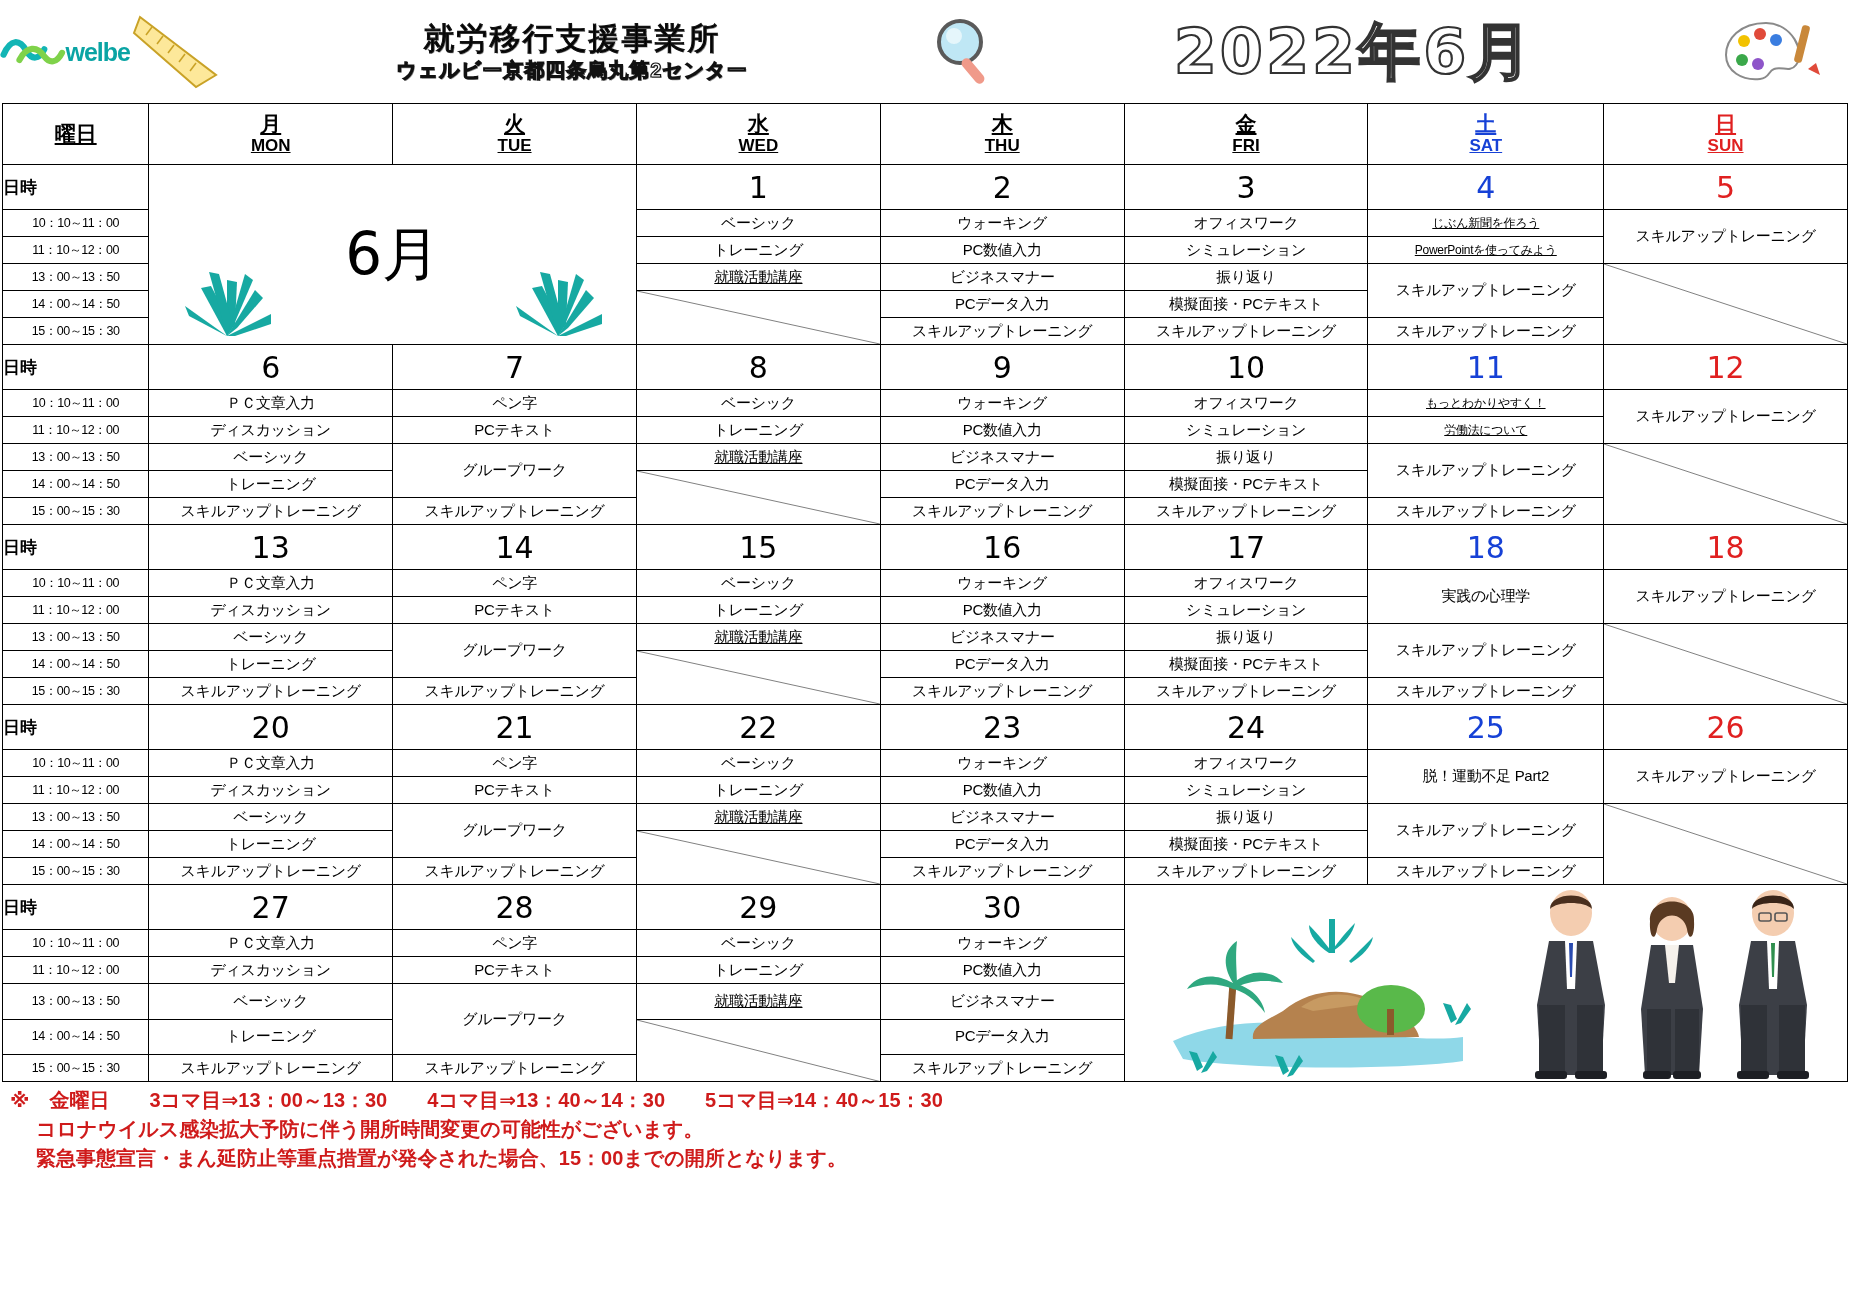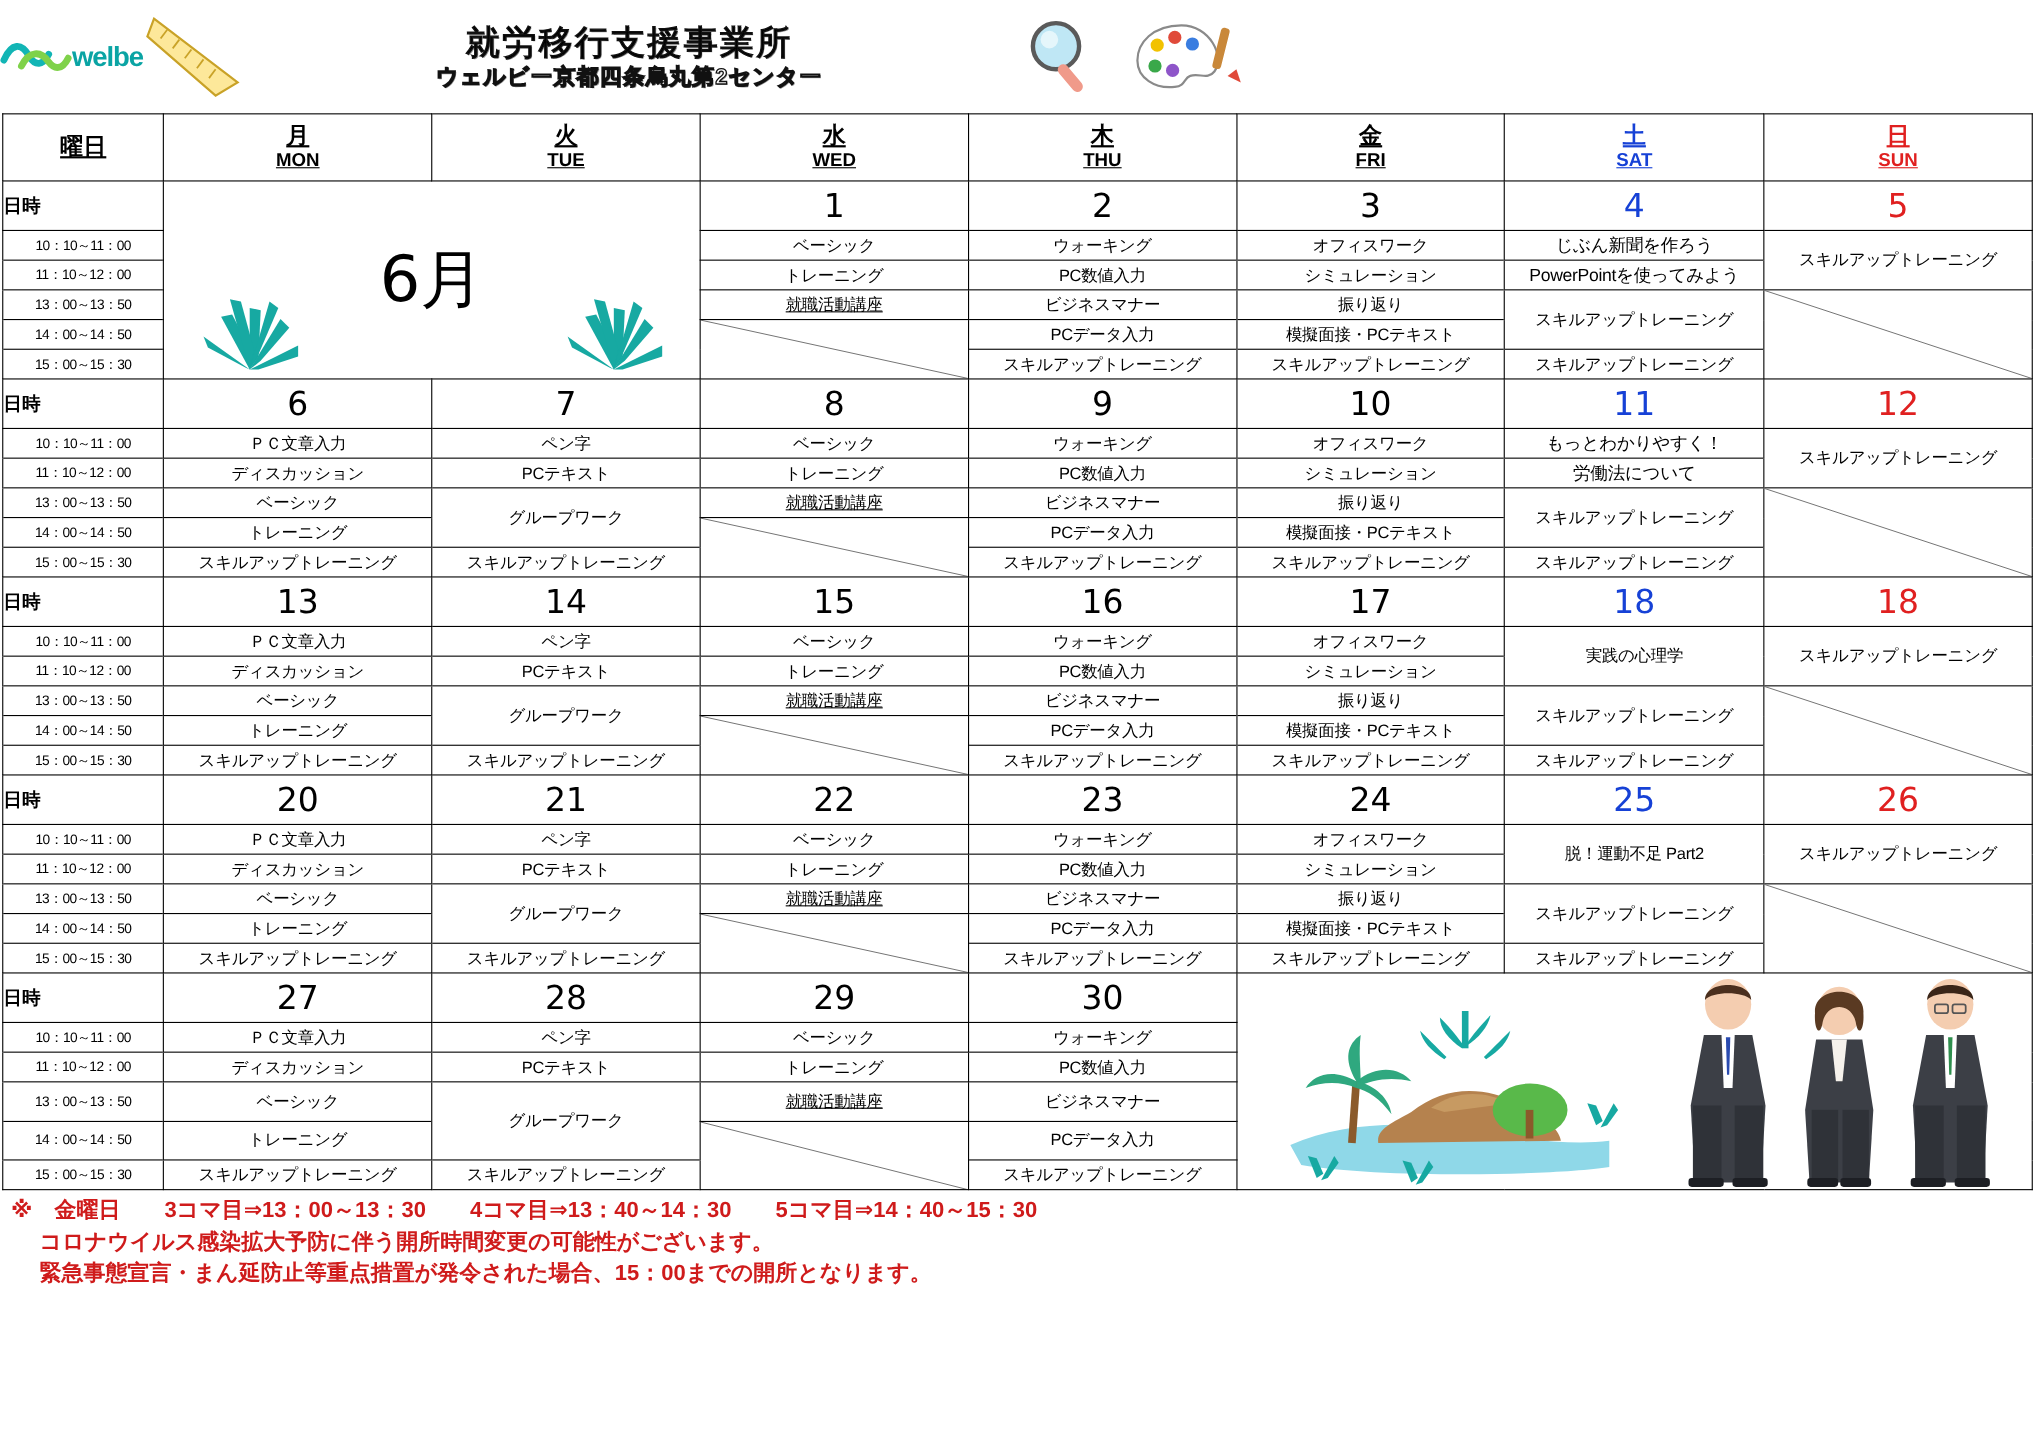--- a/index.html
+++ b/index.html
@@ -41,21 +41,21 @@
   .daynum.sun{color:#e02020;}
   .label-nichiji{text-align:left;font-size:17px;font-weight:bold;}
 
   .tslot{height:26px;text-align:center;font-size:12.5px;letter-spacing:-0.5px;
      border-bottom:1px dotted #666 !important;}
   .tslot.last{border-bottom:1px solid #000 !important;}
   .ev{height:26px;text-align:center;font-size:15px;letter-spacing:-0.3px;border-bottom:1px dotted #888 !important;}
   .ev.solid{border-bottom:1px solid #000 !important;}
   .ev.nb{border-bottom:none !important;}
   .ev.under{text-decoration:underline;}
-  .ev.small{font-size:16px;}
+  .ev.small{font-size:12px;text-decoration:underline;}
 
   
   .diag{position:relative;}
   .diag svg{position:absolute;inset:0;width:100%;height:100%;}
 
   
   .junecell{position:relative;height:160px;text-align:center;vertical-align:middle;}
   .junecell .txt{font-size:58px;font-family:"DejaVu Sans",sans-serif;position:relative;z-index:2;}
   .junecell .plantL{position:absolute;left:18px;bottom:6px;z-index:1;}
   .junecell .plantR{position:absolute;right:18px;bottom:6px;z-index:1;}
@@ -102,20 +102,21 @@
     </div>
 
     <div class="magnifier">
       <svg width="70" height="72" viewBox="0 0 70 72">
         <circle cx="30" cy="26" r="21" fill="#bfe7f5" stroke="#5a5a5a" stroke-width="4"></circle>
         <circle cx="24" cy="20" r="8" fill="#e9f7fc" opacity="0.9"></circle>
         <rect x="38" y="40" width="10" height="30" rx="5" transform="rotate(-40 43 55)" fill="#f09a8a"></rect>
       </svg>
     </div>
 
+    <div class="bigdate">2022年6月</div>
 
     <div class="palette">
       <svg width="110" height="70" viewBox="0 0 110 70">
         <path d="M46 6 C20 6 6 22 6 38 C6 54 22 64 40 62 C50 61 48 54 54 52 C62 49 70 56 76 48 C86 35 72 6 46 6 Z" fill="#ffffff" stroke="#8a8a8a" stroke-width="2"></path>
         <circle cx="24" cy="24" r="6" fill="#f2c200"></circle>
         <circle cx="40" cy="17" r="6" fill="#e04a3a"></circle>
         <circle cx="56" cy="23" r="6" fill="#3a7de0"></circle>
         <circle cx="22" cy="43" r="6" fill="#3aa84a"></circle>
         <circle cx="38" cy="47" r="6" fill="#8e55c9"></circle>
         <rect x="78" y="8" width="8" height="38" rx="3" transform="rotate(14 82 27)" fill="#c9883a"></rect>

